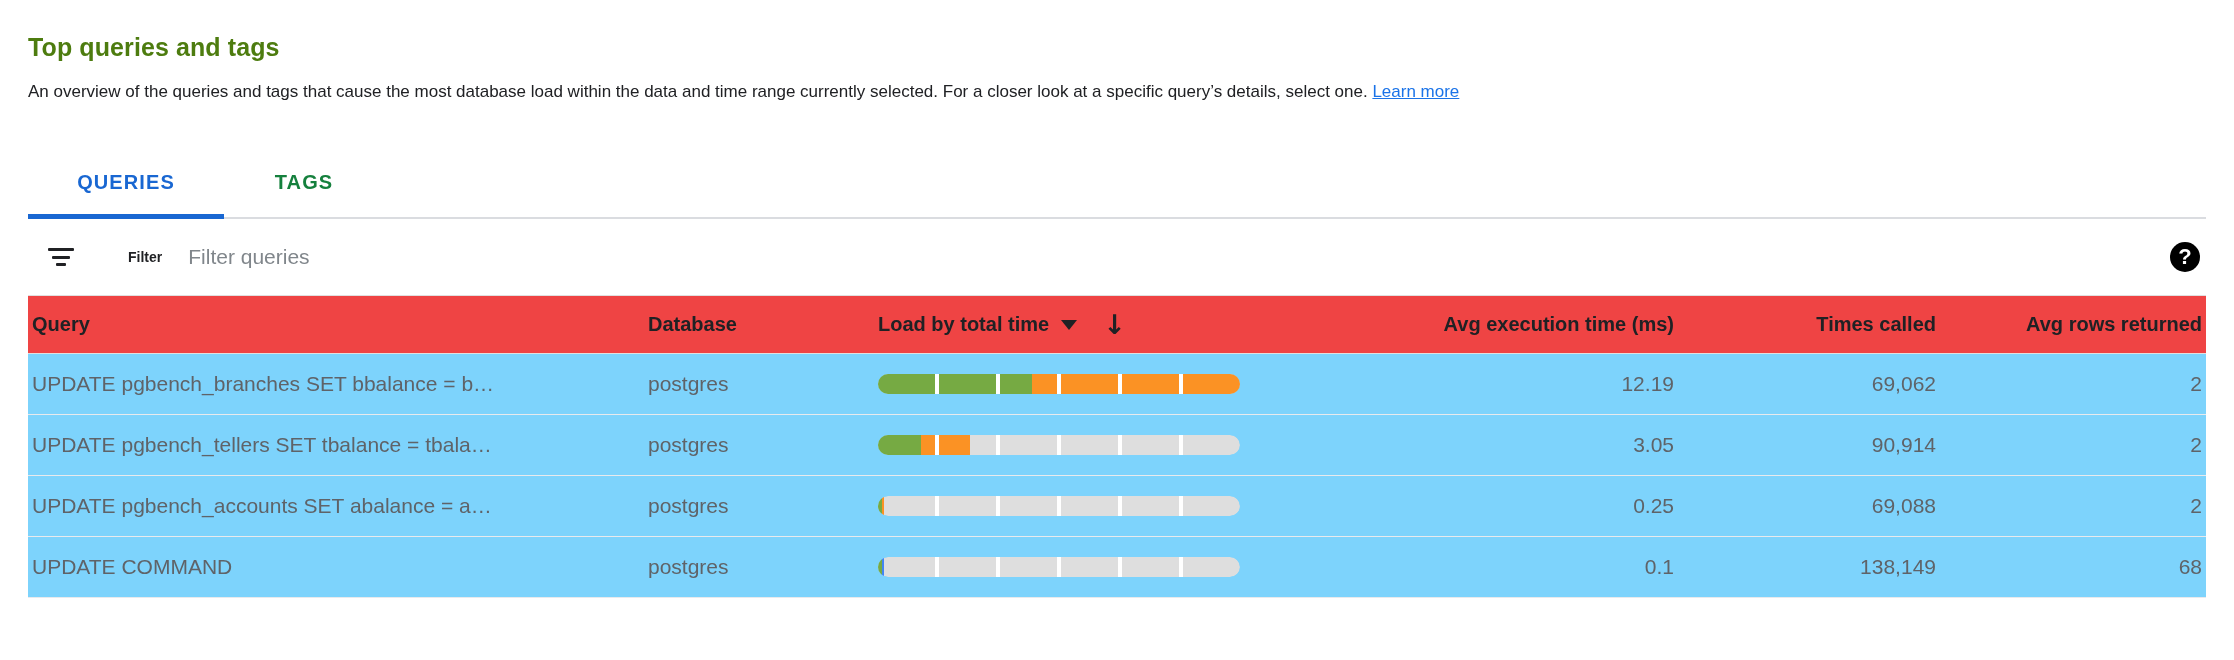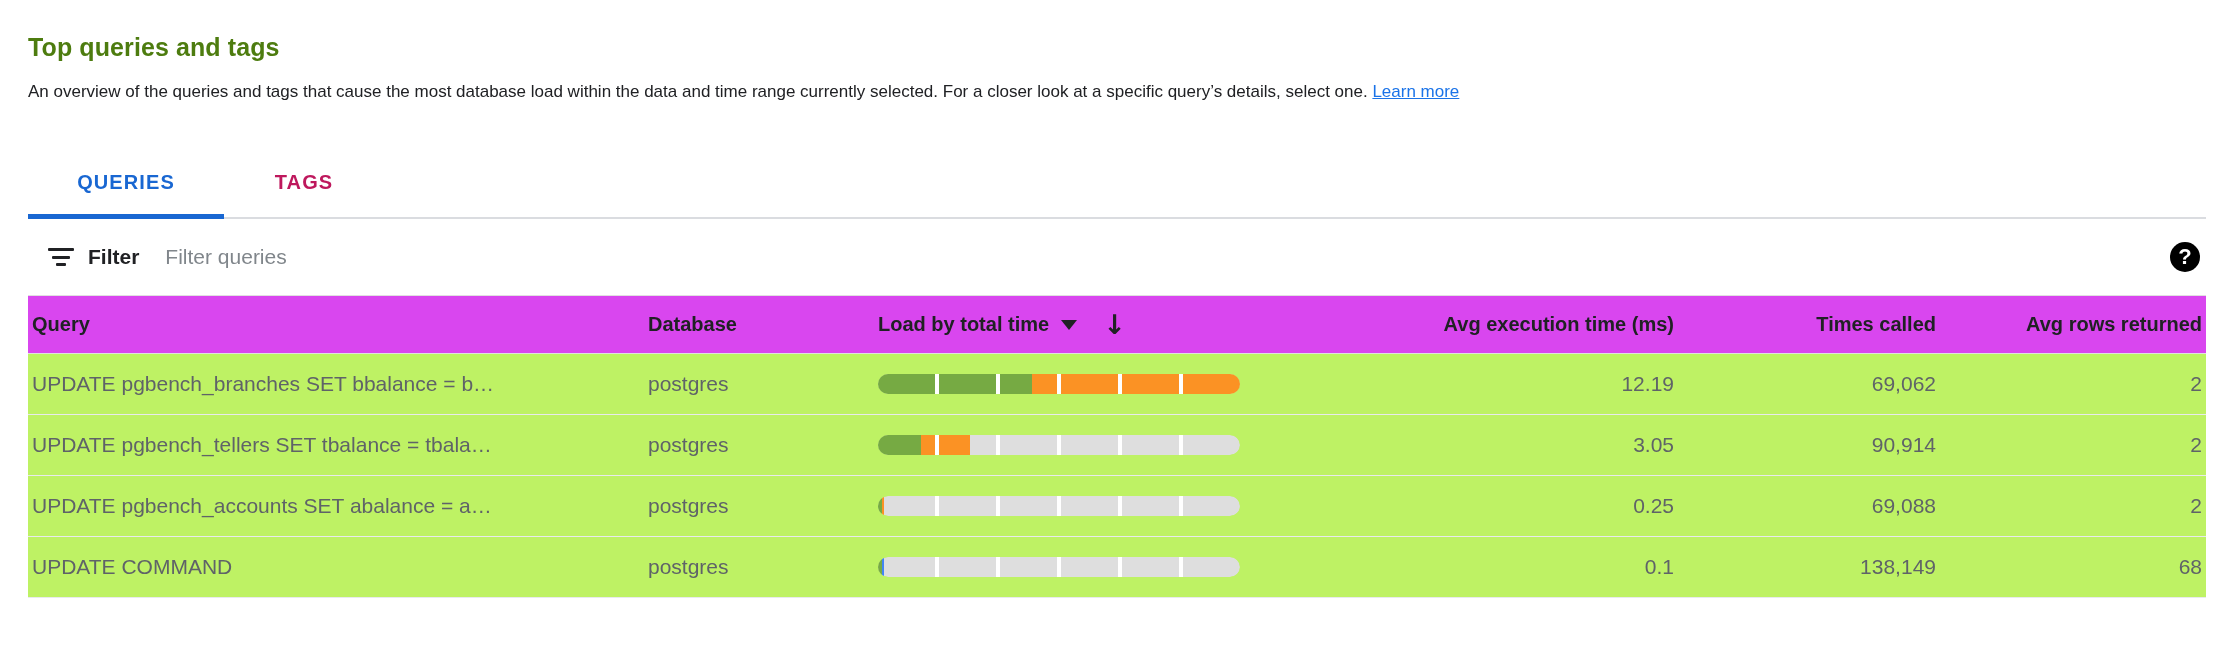--- a/index.html
+++ b/index.html
@@ -59,21 +59,21 @@
   .tabs-strip {
     display: flex;
     align-items: flex-start;
     height: 100%;
   }
   .tab {
     position: relative;
     font-size: 20px;
     font-weight: 600;
     letter-spacing: 1.1px;
-    color: #be185d;
+    color: #15803d;
     padding: 20px 0 0 0;
     margin-right: 0;
     text-align: center;
     cursor: pointer;
     box-sizing: border-box;
     height: 100%;
   }
   .tab-queries { width: 196px; }
   .tab-tags { width: 160px; }
   .tab.active { color: #1967d2; }
@@ -108,25 +108,26 @@
     display: block;
     height: 3px;
     background: #202124;
     border-radius: 1px;
   }
   .filter-icon span:nth-child(1) { width: 26px; }
   .filter-icon span:nth-child(2) { width: 18px; margin-left: 4px; }
   .filter-icon span:nth-child(3) { width: 10px; margin-left: 8px; }
 
   .filter-label {
-    font-size: 21px;
+    font-size: 14px;
     font-weight: 700;
     color: #202124;
     margin-right: 26px;
     cursor: pointer;
+    margin-left: 40px;
   }
   .filter-input {
     font-size: 21px;
     color: #80868b;
     border: none;
     outline: none;
     background: transparent;
     font-family: "Liberation Sans", sans-serif;
     width: 500px;
     padding: 0;
@@ -156,21 +157,21 @@
     width: 2178px;
     border-collapse: collapse;
     table-layout: fixed;
   }
   .qtable th, .qtable td {
     padding: 0;
     font-weight: 400;
     box-sizing: border-box;
   }
   .qtable thead tr {
-    background: #d946ef;
+    background: #ef4444;
     height: 58px;
   }
   .qtable thead tr th {
     border-top: 1px solid #e0e0e0;
     border-bottom: 1px solid #e0e0e0;
     font-size: 20px;
     font-weight: 700;
     color: #202124;
     vertical-align: middle;
   }
@@ -199,21 +200,21 @@
     display: inline-block;
     font-size: 27px;
     line-height: 27px;
     color: #202124;
     cursor: pointer;
     font-family: "DejaVu Sans", sans-serif;
   }
 
   .qtable tbody tr {
     height: 61px;
-    background: #bef264;
+    background: #7dd3fc;
     cursor: pointer;
   }
   .qtable tbody tr td {
     border-bottom: 1px solid #e8eaed;
     font-size: 21px;
     color: #5f6368;
     vertical-align: middle;
   }
   .cell-query { padding-left: 4px !important; text-align: left; white-space: nowrap; overflow: hidden; }
   .cell-db    { text-align: left; }

